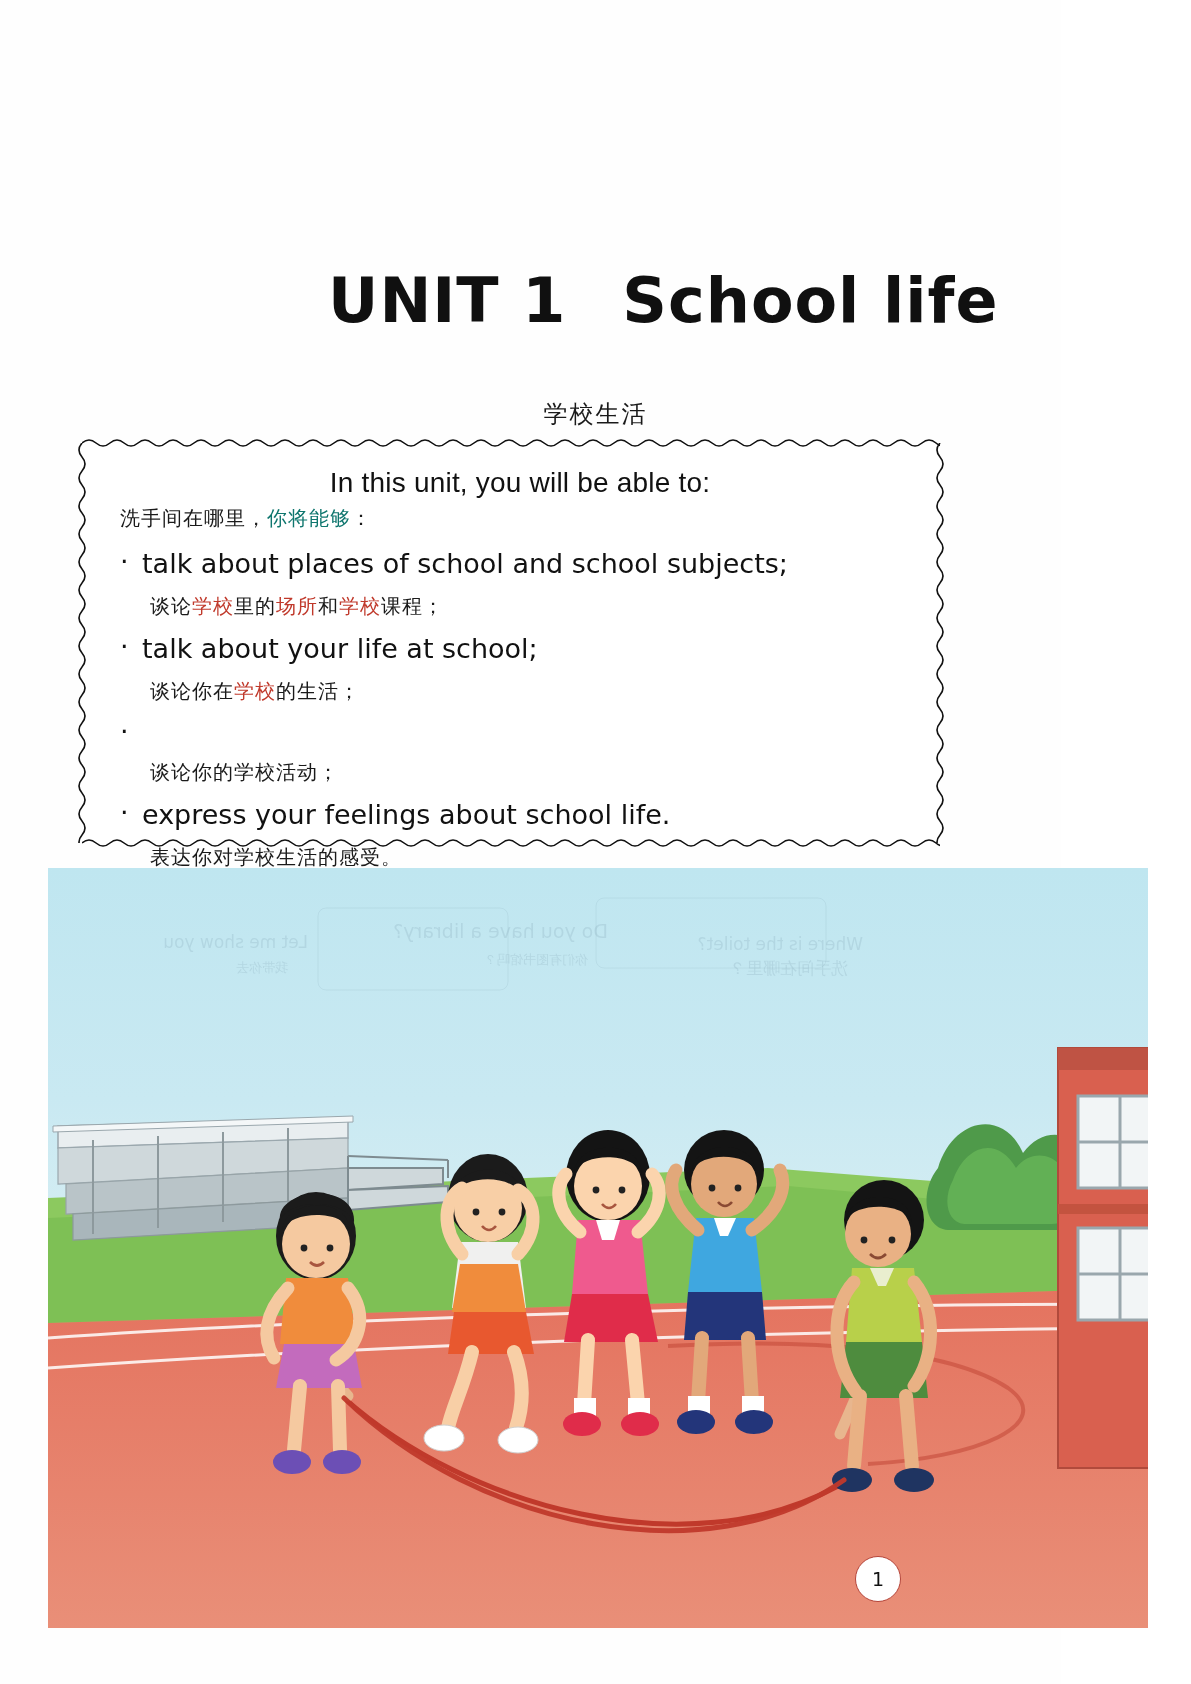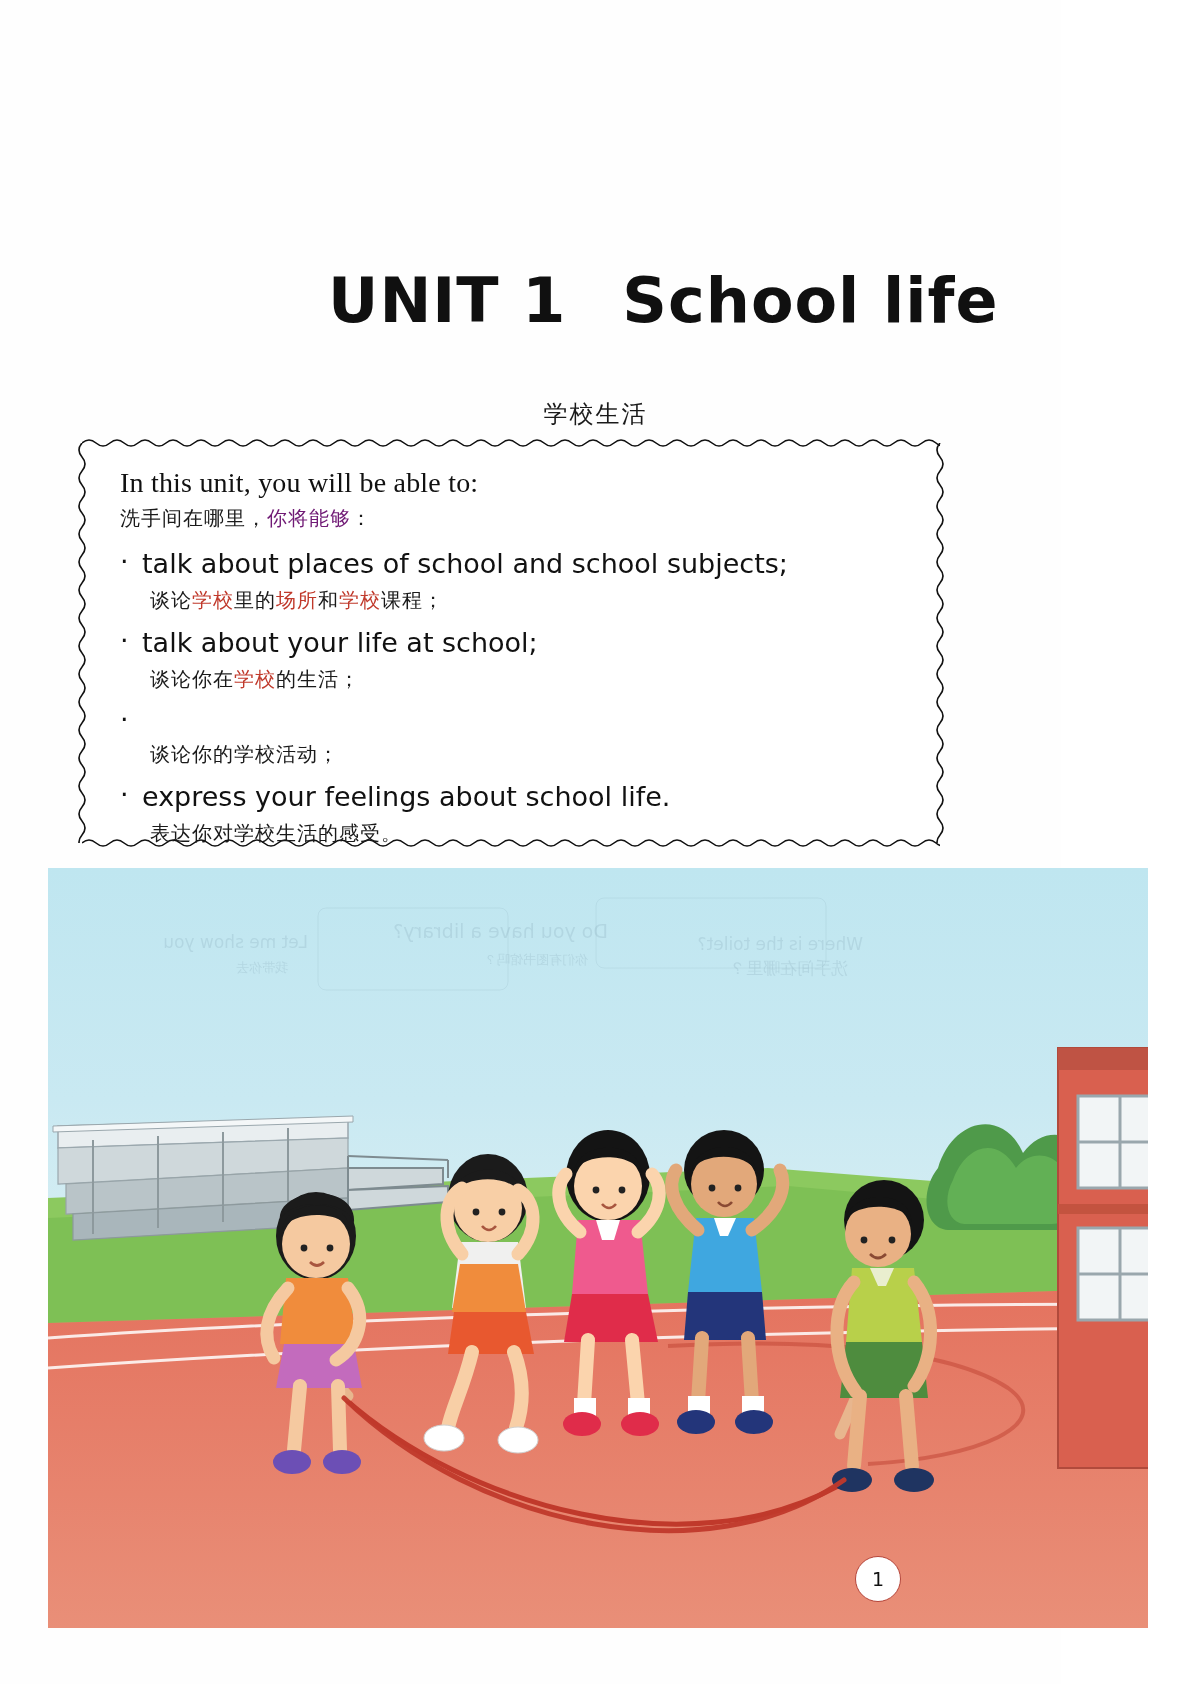--- a/index.html
+++ b/index.html
@@ -69,33 +69,34 @@
   .wave-left { left: -6px; top: 0; }
   .wave-right { right: -6px; top: 0; }
 
   .obj-inner {
     position: absolute;
     left: 38px;
     top: 24px;
     right: 20px;
   }
   .obj-head-en {
-    font-family: Liberation Serif, serif;
+    font-family: Liberation Sans, sans-serif;
     font-size: 28px;
     color: #111111;
     letter-spacing: 0.2px;
+    text-align: center;
   }
   .obj-head-cn {
     font-family: "DejaVu Sans", sans-serif;
     font-size: 20px;
     margin-top: 6px;
     letter-spacing: 1px;
   }
   .cn-black { color: #1a1a1a; }
-  .cn-red { color: #701a75; }
+  .cn-red { color: #0f766e; }
 
   .obj-list {
     margin-top: 16px;
   }
   .obj-item {
     margin-bottom: 13px;
   }
   .obj-en {
     font-family: "DejaVu Sans", sans-serif;
     font-size: 27px;
@@ -107,21 +108,21 @@
     display: inline-block;
     width: 22px;
     flex: 0 0 22px;
     font-size: 27px;
     line-height: 1;
     color: #111;
   }
   .obj-cn {
     font-family: "DejaVu Sans", sans-serif;
     font-size: 20px;
-    margin-top: 8px;
+    margin-top: 14px;
     margin-left: 30px;
     letter-spacing: 1px;
   }
   .cn-mix .r { color: #c0392b; }
   .cn-mix .b { color: #1a1a1a; }
 
   
   .illus {
     position: absolute;
     left: 48px;

